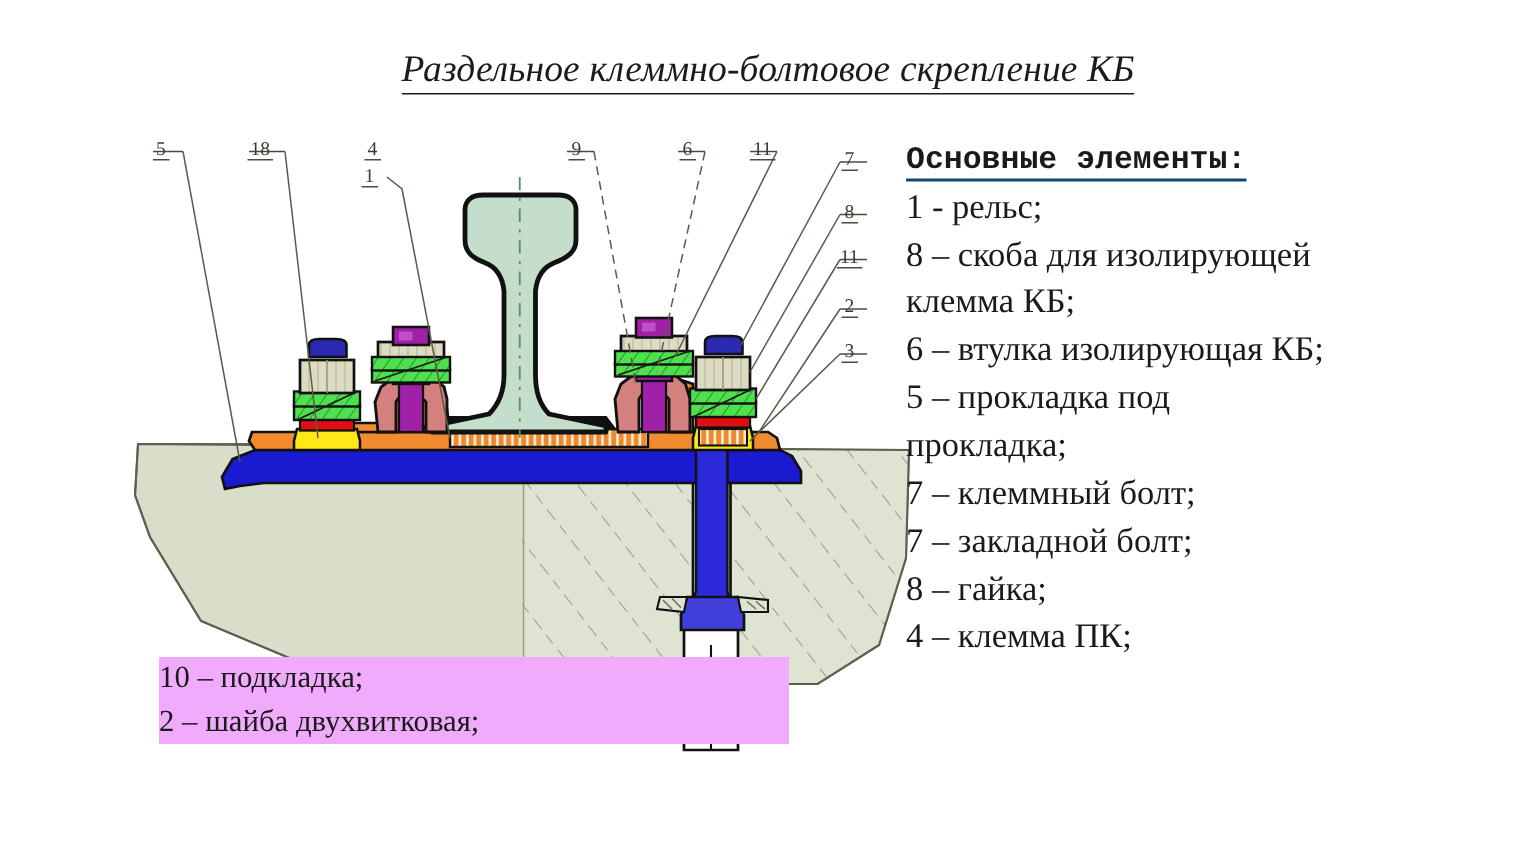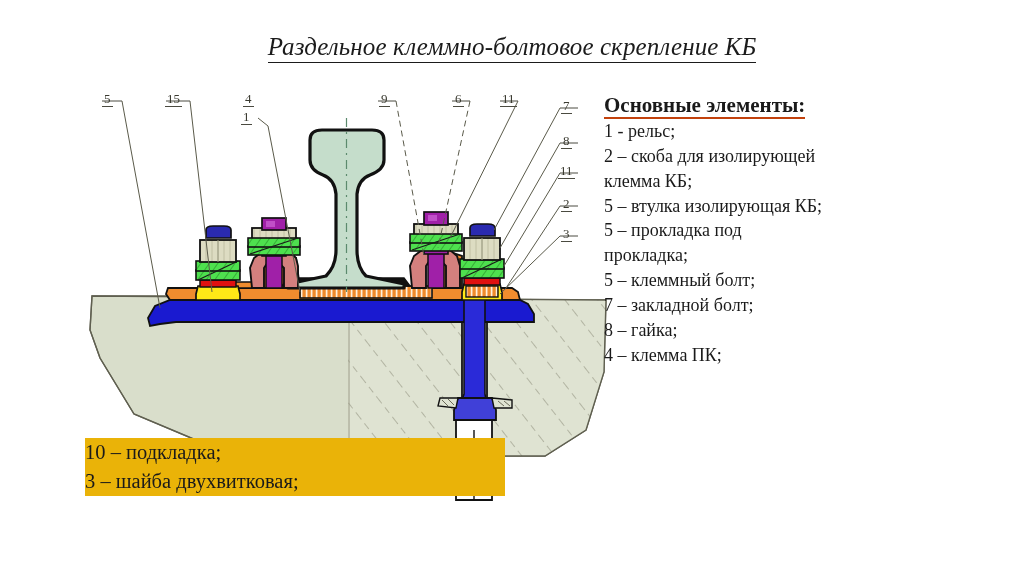--- a/index.html
+++ b/index.html
@@ -30,29 +30,29 @@
   }
 
   
   .legend{
     position:absolute;left:604px;top:93px;width:408px;
   }
   .legend-head{
     font-size:21px;font-weight:bold;line-height:1.18;
     margin-bottom:1px;
   }
-  .legend-head span{border-bottom:2px solid #c2410c;}
+  .legend-head span{border-bottom:2px solid #0c4a6e;font-family:Liberation Mono, monospace;}
   .legend-line{
-    font-size:18px;line-height:1.385;white-space:pre;
+    font-size:23px;line-height:1.385;white-space:pre;
   }
 
   
   .legend-bl{
-    position:absolute;left:85px;top:438px;width:420px;
-    background:#eab308;
+    position:absolute;left:106px;top:438px;width:420px;
+    background:#f0abfc;
     z-index:40;
   }
   .legend-bl .legend-line{font-size:20.5px;line-height:1.42;}
 
   
   #art{position:absolute;left:0;top:0;width:1024px;height:574px;}
 
   
   .cl{
     position:absolute;
@@ -304,48 +304,48 @@
       <path d="M 560,206 L 578,206" stroke="#4a4a40"></path>
       <path d="M 560,206 L 506,288"></path>
 
       <path d="M 560,236 L 578,236" stroke="#4a4a40"></path>
       <path d="M 560,236 L 500,294"></path>
     </g>
   </svg>
 
   <div>
     <div class="cl" style="left:102px;top:92px;">5</div>
-    <div class="cl" style="left:165px;top:92px;">15</div>
+    <div class="cl" style="left:165px;top:92px;">18</div>
     <div class="cl" style="left:243px;top:92px;">4</div>
     <div class="cl" style="left:241px;top:110px;">1</div>
     <div class="cl" style="left:379px;top:92px;">9</div>
     <div class="cl" style="left:453px;top:92px;">6</div>
     <div class="cl" style="left:500px;top:92px;">11</div>
   </div>
 
   <div>
     <div class="cl" style="left:561px;top:99px;">7</div>
     <div class="cl" style="left:561px;top:134px;">8</div>
     <div class="cl" style="left:558px;top:164px;">11</div>
     <div class="cl" style="left:561px;top:197px;">2</div>
     <div class="cl" style="left:561px;top:227px;">3</div>
   </div>
 
   <div class="legend">
     <div class="legend-head"><span>Основные элементы:</span></div>
     <div class="legend-line">1 - рельс;</div>
-    <div class="legend-line">2 – скоба для изолирующей</div>
+    <div class="legend-line">8 – скоба для изолирующей</div>
     <div class="legend-line">клемма КБ;</div>
-    <div class="legend-line">5 – втулка изолирующая КБ;</div>
+    <div class="legend-line">6 – втулка изолирующая КБ;</div>
     <div class="legend-line">5 – прокладка под</div>
     <div class="legend-line">прокладка;</div>
-    <div class="legend-line">5 – клеммный болт;</div>
+    <div class="legend-line">7 – клеммный болт;</div>
     <div class="legend-line">7 – закладной болт;</div>
     <div class="legend-line">8 – гайка;</div>
     <div class="legend-line">4 – клемма ПК;</div>
   </div>
 
   <div class="legend-bl">
     <div class="legend-line">10 – подкладка;</div>
-    <div class="legend-line">3 – шайба двухвитковая;</div>
+    <div class="legend-line">2 – шайба двухвитковая;</div>
   </div>
 
 </div>
 
 </body></html>

